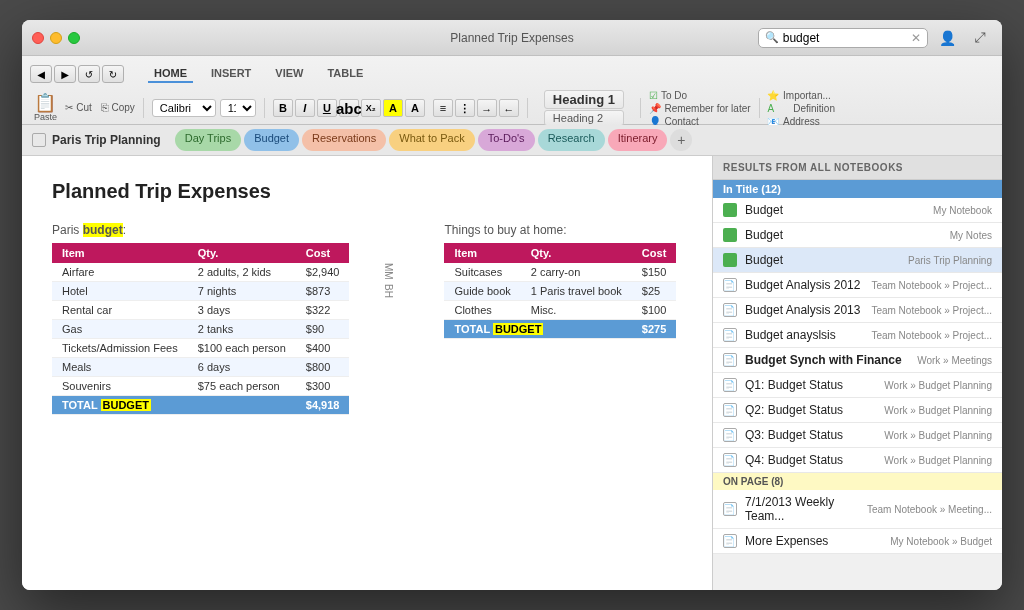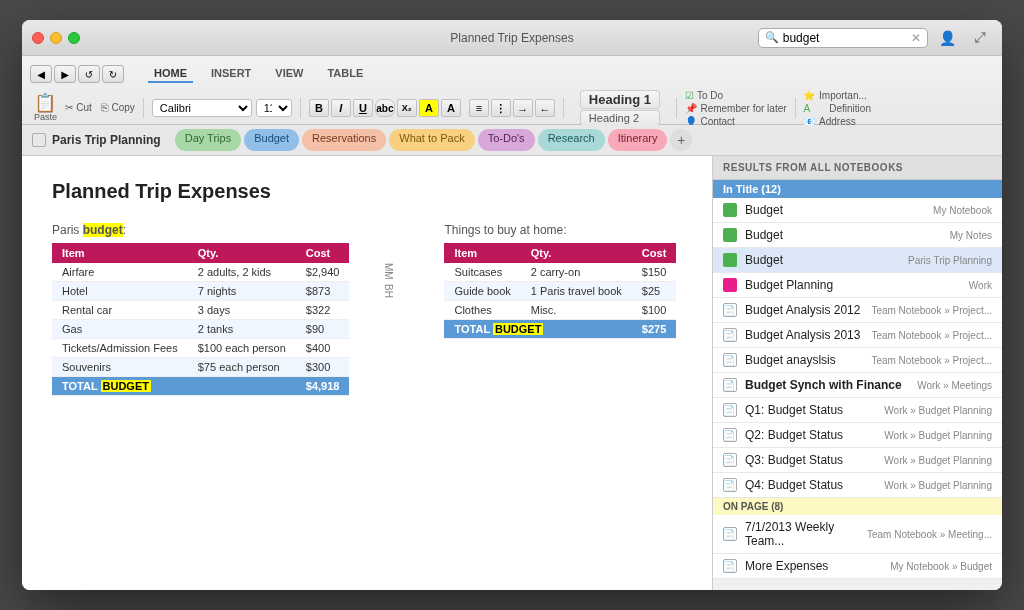--- a/index.html
+++ b/index.html
@@ -135,21 +135,21 @@
       height: 20px;
       background: #ccc;
       margin: 0 4px;
     }
     .font-select {
       background: white;
       border: 1px solid #c0c0c0;
       border-radius: 3px;
       font-size: 11px;
       padding: 1px 3px;
-      width: 100px;
+      width: 64px;
     }
     .font-size-select {
       background: white;
       border: 1px solid #c0c0c0;
       border-radius: 3px;
       font-size: 11px;
       padding: 1px 3px;
       width: 36px;
     }
     .format-btns {
@@ -470,21 +470,21 @@
       <div class="format-btns">
         <button class="fmt-btn">
             <b>B</b>
           </button>
         <button class="fmt-btn">
             <i>I</i>
           </button>
         <button class="fmt-btn">
             <u>U</u>
           </button>
-        <button class="fmt-btn" style="font-size:10px;border-radius:7px;">abc</button>
+        <button class="fmt-btn" style="font-size:15px;">abc</button>
         <button class="fmt-btn" style="font-size:9px;">X₂</button>
         <button class="fmt-btn" style="background:yellow;">A</button>
         <button class="fmt-btn">A</button>
       </div>
       <div class="format-btns" style="margin-left:4px;">
         <button class="fmt-btn">≡</button>
         <button class="fmt-btn">⋮</button>
         <button class="fmt-btn">→</button>
         <button class="fmt-btn">←</button>
       </div>
@@ -580,20 +580,25 @@
                 <td>Gas</td>
                 <td>2 tanks</td>
                 <td>$90</td>
               </tr>
               <tr>
                 <td>Tickets/Admission Fees</td>
                 <td>$100 each person</td>
                 <td>$400</td>
               </tr>
               <tr>
+                <td>Meals</td>
+                <td>6 days</td>
+                <td>$800</td>
+              </tr>
+              <tr>
                 <td>Souvenirs</td>
                 <td>$75 each person</td>
                 <td>$300</td>
               </tr>
               <tr class="total-row">
                 <td colspan="2">TOTAL <span class="highlight">BUDGET</span></td>
                 <td>$4,918</td>
               </tr>
             </tbody>
           </table>
@@ -658,25 +663,20 @@
           <span class="result-name">Budget</span>
           <span class="result-location">My Notes</span>
         </div>
 
         <div class="result-item" style="background:#dce8f8;">
           <div class="result-icon icon-green"></div>
           <span class="result-name">Budget</span>
           <span class="result-location">Paris Trip Planning</span>
         </div>
 
-        <div class="result-item">
-          <div class="result-icon icon-pink"></div>
-          <span class="result-name">Budget Planning</span>
-          <span class="result-location">Work</span>
-        </div>
 
         <div class="result-item">
           <div class="result-icon icon-file">📄</div>
           <span class="result-name">Budget Analysis 2012</span>
           <span class="result-location">Team Notebook » Project...</span>
         </div>
 
         <div class="result-item">
           <div class="result-icon icon-file">📄</div>
           <span class="result-name">Budget Analysis 2013</span>

